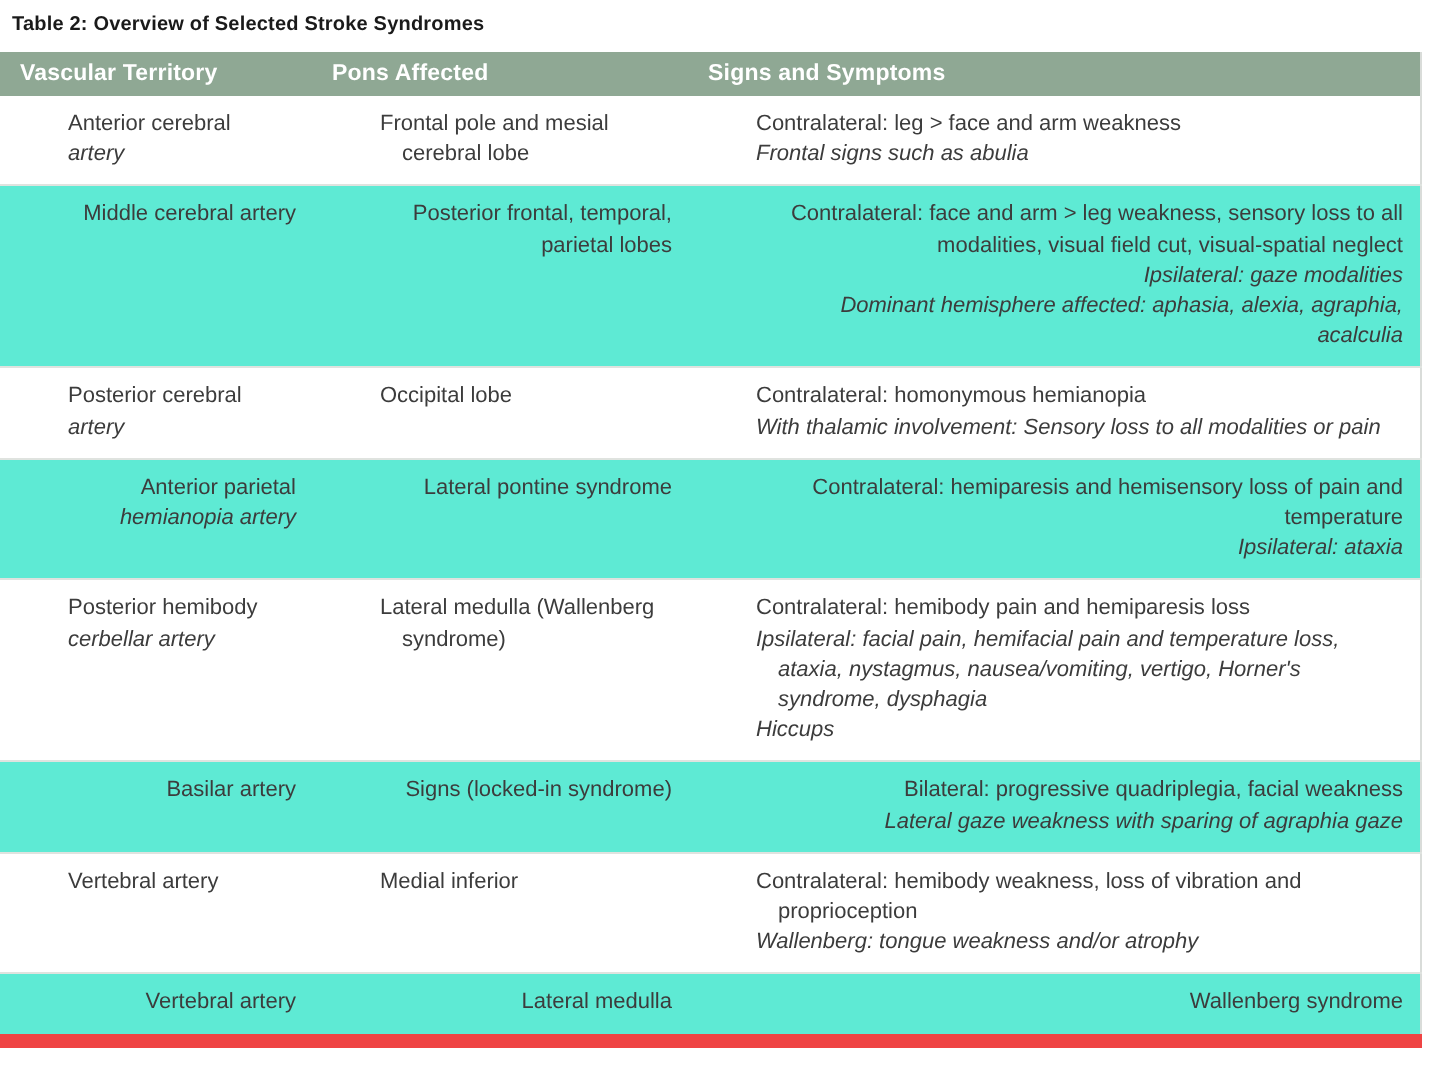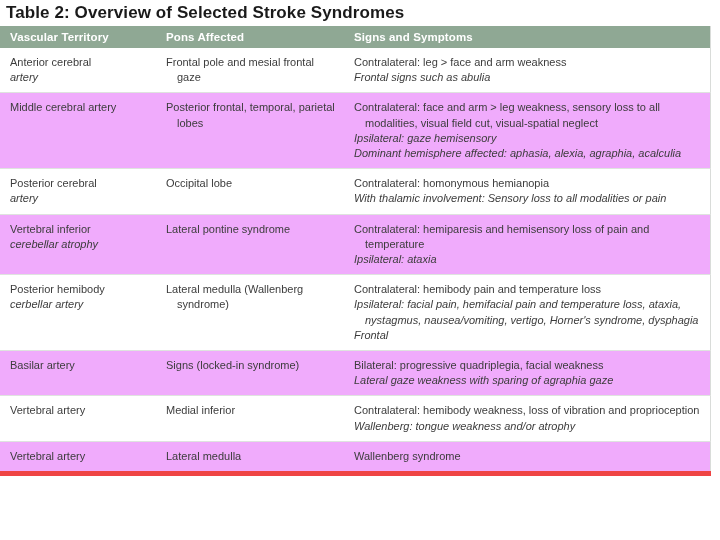--- a/index.html
+++ b/index.html
@@ -17,34 +17,34 @@
 
   .page {
     width: 720px;
     height: 540px;
     position: relative;
     background: #ffffff;
     box-sizing: border-box;
   }
 
   .table-caption {
-    font-size: 17px;
+    font-size: 10px;
     font-weight: bold;
     color: #1a1a1a;
     padding: 5px 0 5px 6px;
     letter-spacing: 0.1px;
     line-height: 16px;
   }
 
   .stroke-table {
     width: 710px;
     border-collapse: collapse;
     table-layout: fixed;
     border-right: 1px solid #d9dcd9;
-    border-bottom: 5px solid #ef4444;
+    border-bottom: 7px solid #ef4444;
   }
 
   .stroke-table thead th {
     background: #8fa894;
     color: #ffffff;
     font-size: 11.5px;
     font-weight: bold;
     text-align: left;
     padding: 5px 6px 5px 10px;
     vertical-align: middle;
@@ -60,21 +60,22 @@
   .stroke-table tbody td {
     font-size: 11px;
     line-height: 15.2px;
     vertical-align: top;
     padding: 7px 8px 7px 10px;
     color: #3c3c3c;
     box-sizing: border-box;
   }
 
   .stroke-table tbody tr.shade td {
-    background: #f0abfc;
+    background: #5eead4;
+    text-align: right;
   }
   .stroke-table tbody tr.plain td {
     background: #ffffff;
   }
 
   .stroke-table tbody tr td {
     border-top: 1px solid #dfe3df;
   }
   .stroke-table tbody tr:first-child td {
     border-top: none;
@@ -85,20 +86,21 @@
     display: block;
     padding-left: 11px;
     text-indent: -11px;
   }
   .ln + .ln {
     margin-top: 0;
     font-style: italic;
   }
   .cell-lines {
     display: block;
+    margin-left: 24px;
   }
 </style>
 </head>
 <body>
 
 <div class="page">
 
   <div class="table-caption">Table 2: Overview of Selected Stroke Syndromes</div>
 
   <table class="stroke-table">
@@ -117,21 +119,21 @@
     <tbody id="table-body">
         <tr class="plain">
           <td>
             <span class="cell-lines">
               <span class="ln">Anterior cerebral</span>
               <span class="ln">artery</span>
             </span>
           </td>
           <td>
             <span class="cell-lines">
-              <span class="ln">Frontal pole and mesial frontal gaze</span>
+              <span class="ln">Frontal pole and mesial cerebral lobe</span>
             </span>
           </td>
           <td>
             <span class="cell-lines">
               <span class="ln">Contralateral: leg &gt; face and arm weakness</span>
               <span class="ln">Frontal signs such as abulia</span>
             </span>
           </td>
         </tr>
         <tr class="shade">
@@ -141,21 +143,21 @@
             </span>
           </td>
           <td>
             <span class="cell-lines">
               <span class="ln">Posterior frontal, temporal, parietal lobes</span>
             </span>
           </td>
           <td>
             <span class="cell-lines">
               <span class="ln">Contralateral: face and arm &gt; leg weakness, sensory loss to all modalities, visual field cut, visual-spatial neglect</span>
-              <span class="ln">Ipsilateral: gaze hemisensory</span>
+              <span class="ln">Ipsilateral: gaze modalities</span>
               <span class="ln">Dominant hemisphere affected: aphasia, alexia, agraphia, acalculia</span>
             </span>
           </td>
         </tr>
         <tr class="plain">
           <td>
             <span class="cell-lines">
               <span class="ln">Posterior cerebral</span>
               <span class="ln">artery</span>
             </span>
@@ -168,22 +170,22 @@
           <td>
             <span class="cell-lines">
               <span class="ln">Contralateral: homonymous hemianopia</span>
               <span class="ln">With thalamic involvement: Sensory loss to all modalities or pain</span>
             </span>
           </td>
         </tr>
         <tr class="shade">
           <td>
             <span class="cell-lines">
-              <span class="ln">Vertebral inferior</span>
-              <span class="ln">cerebellar atrophy</span>
+              <span class="ln">Anterior parietal</span>
+              <span class="ln">hemianopia artery</span>
             </span>
           </td>
           <td>
             <span class="cell-lines">
               <span class="ln">Lateral pontine syndrome</span>
             </span>
           </td>
           <td>
             <span class="cell-lines">
               <span class="ln">Contralateral: hemiparesis and hemisensory loss of pain and temperature</span>
@@ -198,23 +200,23 @@
               <span class="ln">cerbellar artery</span>
             </span>
           </td>
           <td>
             <span class="cell-lines">
               <span class="ln">Lateral medulla (Wallenberg syndrome)</span>
             </span>
           </td>
           <td>
             <span class="cell-lines">
-              <span class="ln">Contralateral: hemibody pain and temperature loss</span>
+              <span class="ln">Contralateral: hemibody pain and hemiparesis loss</span>
               <span class="ln">Ipsilateral: facial pain, hemifacial pain and temperature loss, ataxia, nystagmus, nausea/vomiting, vertigo, Horner's syndrome, dysphagia</span>
-              <span class="ln">Frontal</span>
+              <span class="ln">Hiccups</span>
             </span>
           </td>
         </tr>
         <tr class="shade">
           <td>
             <span class="cell-lines">
               <span class="ln">Basilar artery</span>
             </span>
           </td>
           <td>

